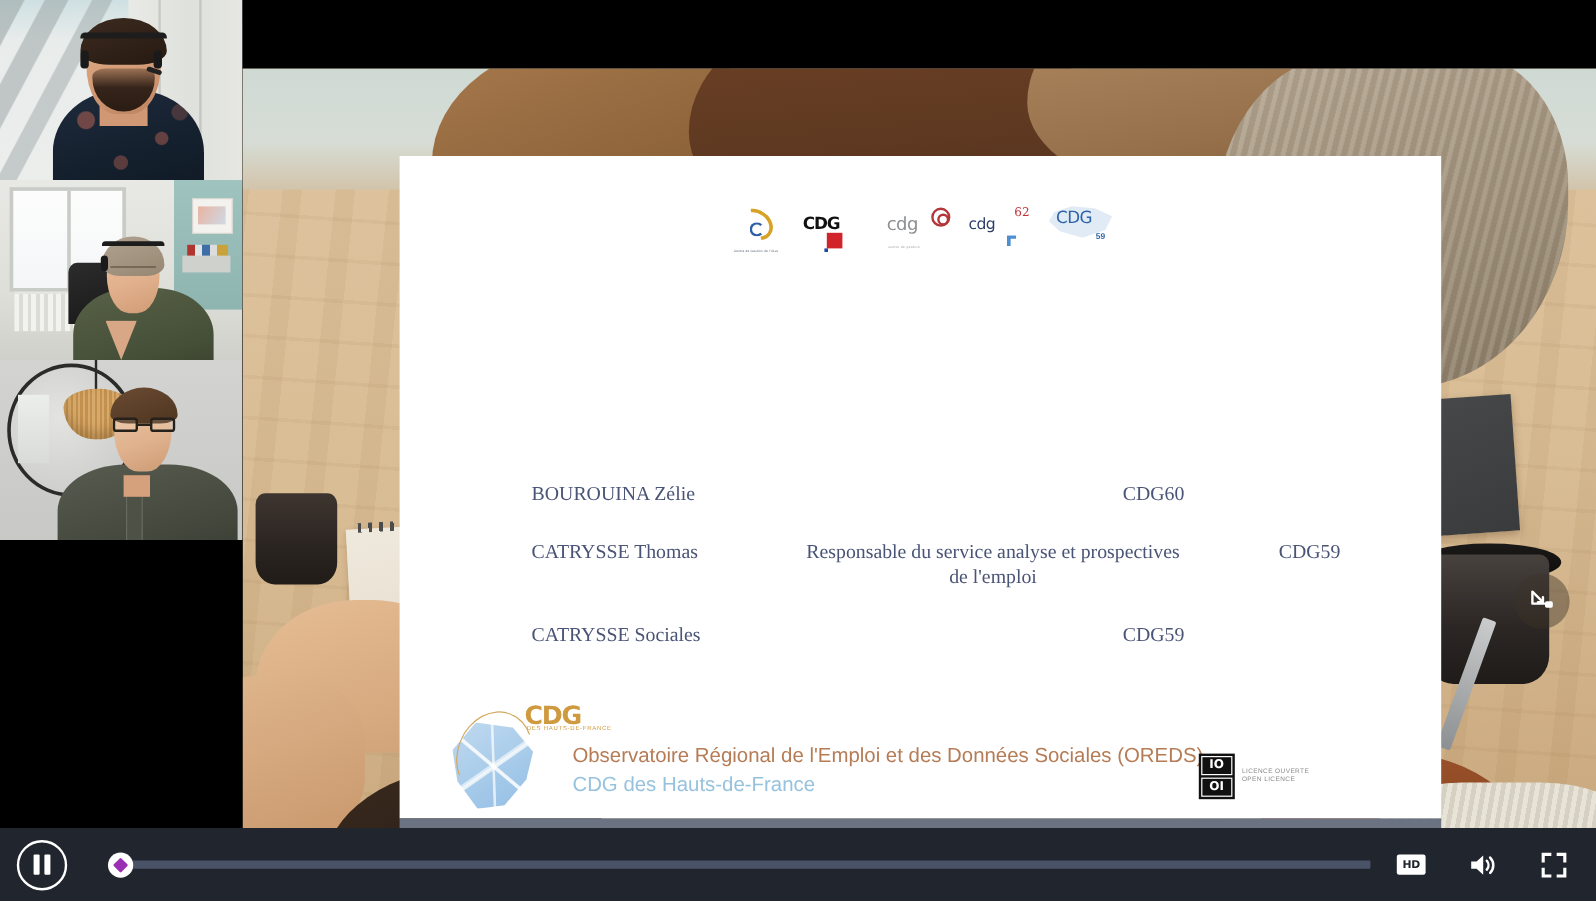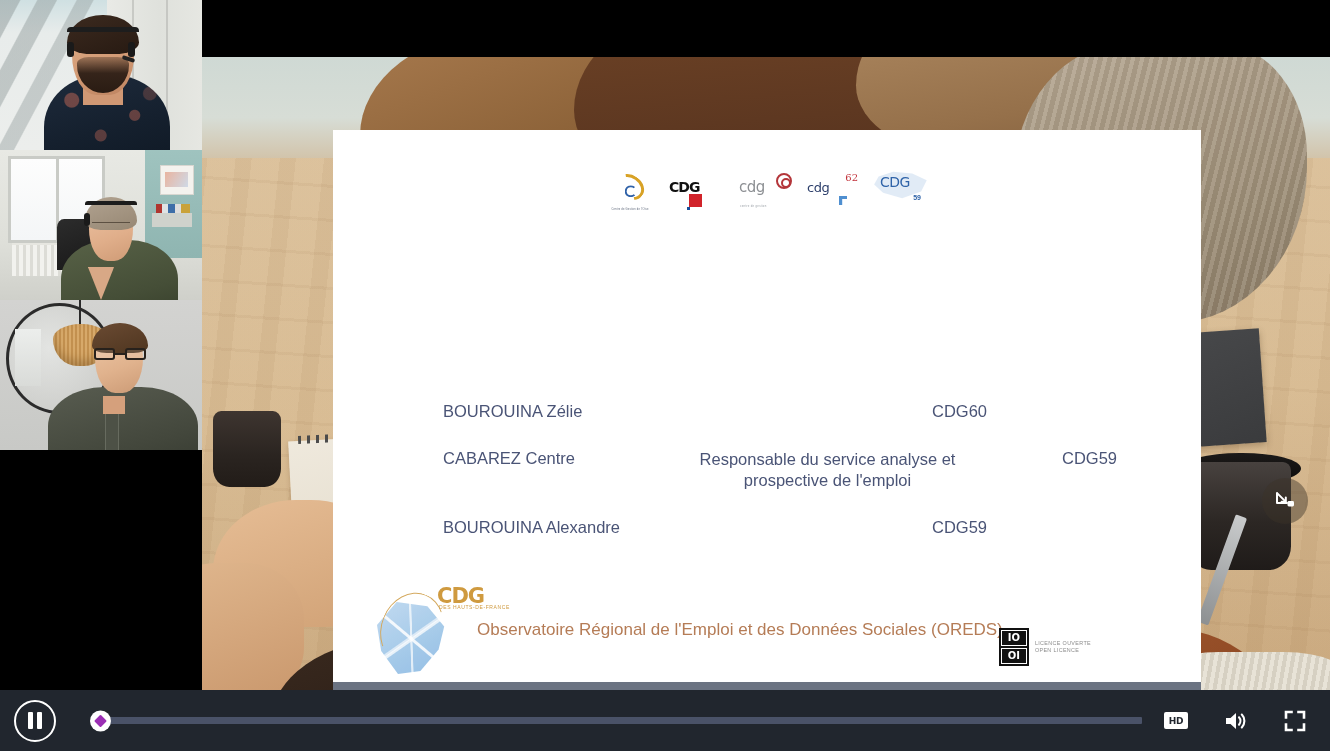--- a/index.html
+++ b/index.html
@@ -503,20 +503,21 @@
   
   .speakers {
     position: absolute; left: 110px; right: 84px; top: 272px;
   }
   .spk-row {
     display: grid;
     grid-template-columns: 215px 1fr 120px;
     align-items: start;
     column-gap: 10px;
     margin-bottom: 28px;
+    font-family: Liberation Serif, serif;
   }
   .spk-name {
     font-size: 16.5px; color: #4a5476; white-space: nowrap;
   }
   .spk-role {
     font-size: 16.5px; color: #4a5476; text-align: center; line-height: 1.25;
   }
   .spk-org {
     font-size: 16.5px; color: #4a5476; text-align: right;
   }
@@ -745,42 +746,43 @@
 
 
       <div class="speakers">
 
         <div class="spk-row">
           <div class="spk-name">BOUROUINA Zélie</div>
           <div class="spk-org">CDG60</div>
         </div>
 
         <div class="spk-row">
-          <div class="spk-name">CABAREZ Centre</div>
-          <div class="spk-role">Responsable du service analyse et prospective de l'emploi</div>
+          <div class="spk-name">CATRYSSE Thomas</div>
+          <div class="spk-role">Responsable du service analyse et prospectives de l'emploi</div>
           <div class="spk-org">CDG59</div>
         </div>
 
         <div class="spk-row">
-          <div class="spk-name">BOUROUINA Alexandre</div>
+          <div class="spk-name">CATRYSSE Sociales</div>
           <div class="spk-org">CDG59</div>
         </div>
 
       </div>
 
       <div class="slide-footer">
 
         <div class="oreds-mark">
           <div class="oreds-poly"></div>
           <div class="oreds-arc"></div>
           <div class="oreds-cdg">CDG</div>
           <div class="oreds-cdg-sub">DES HAUTS-DE-FRANCE</div>
         </div>
 
         <div class="oreds-line1">Observatoire Régional de l'Emploi et des Données Sociales (OREDS)</div>
+        <div class="oreds-line2">CDG des Hauts-de-France</div>
 
         <div class="licence-badge">
           <div class="lic-square">
             <div class="lic-half">IO</div>
             <div class="lic-half">OI</div>
           </div>
           <div class="lic-text">
             <div>LICENCE OUVERTE</div>
             <div>OPEN LICENCE</div>
           </div>

